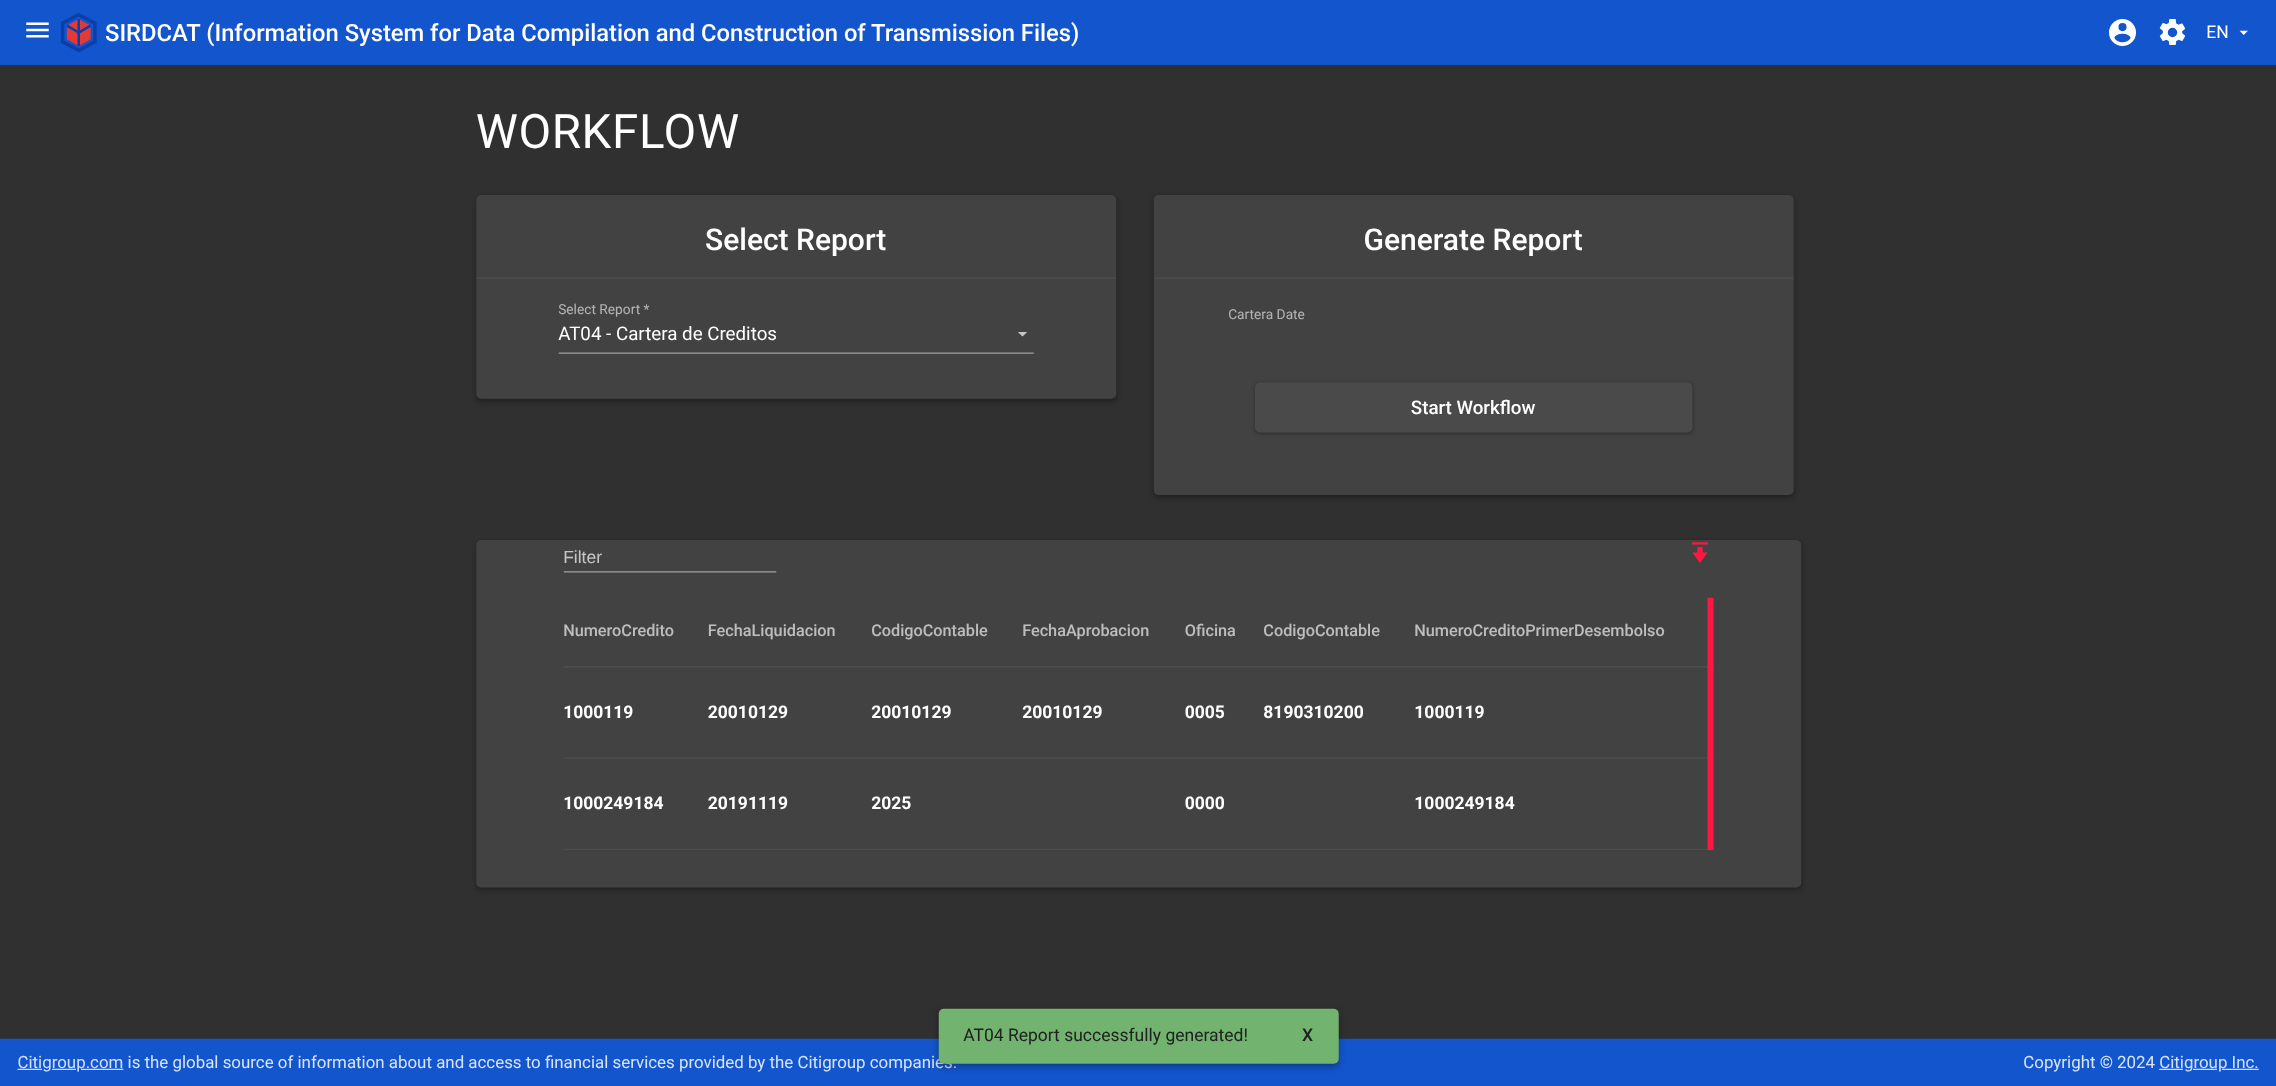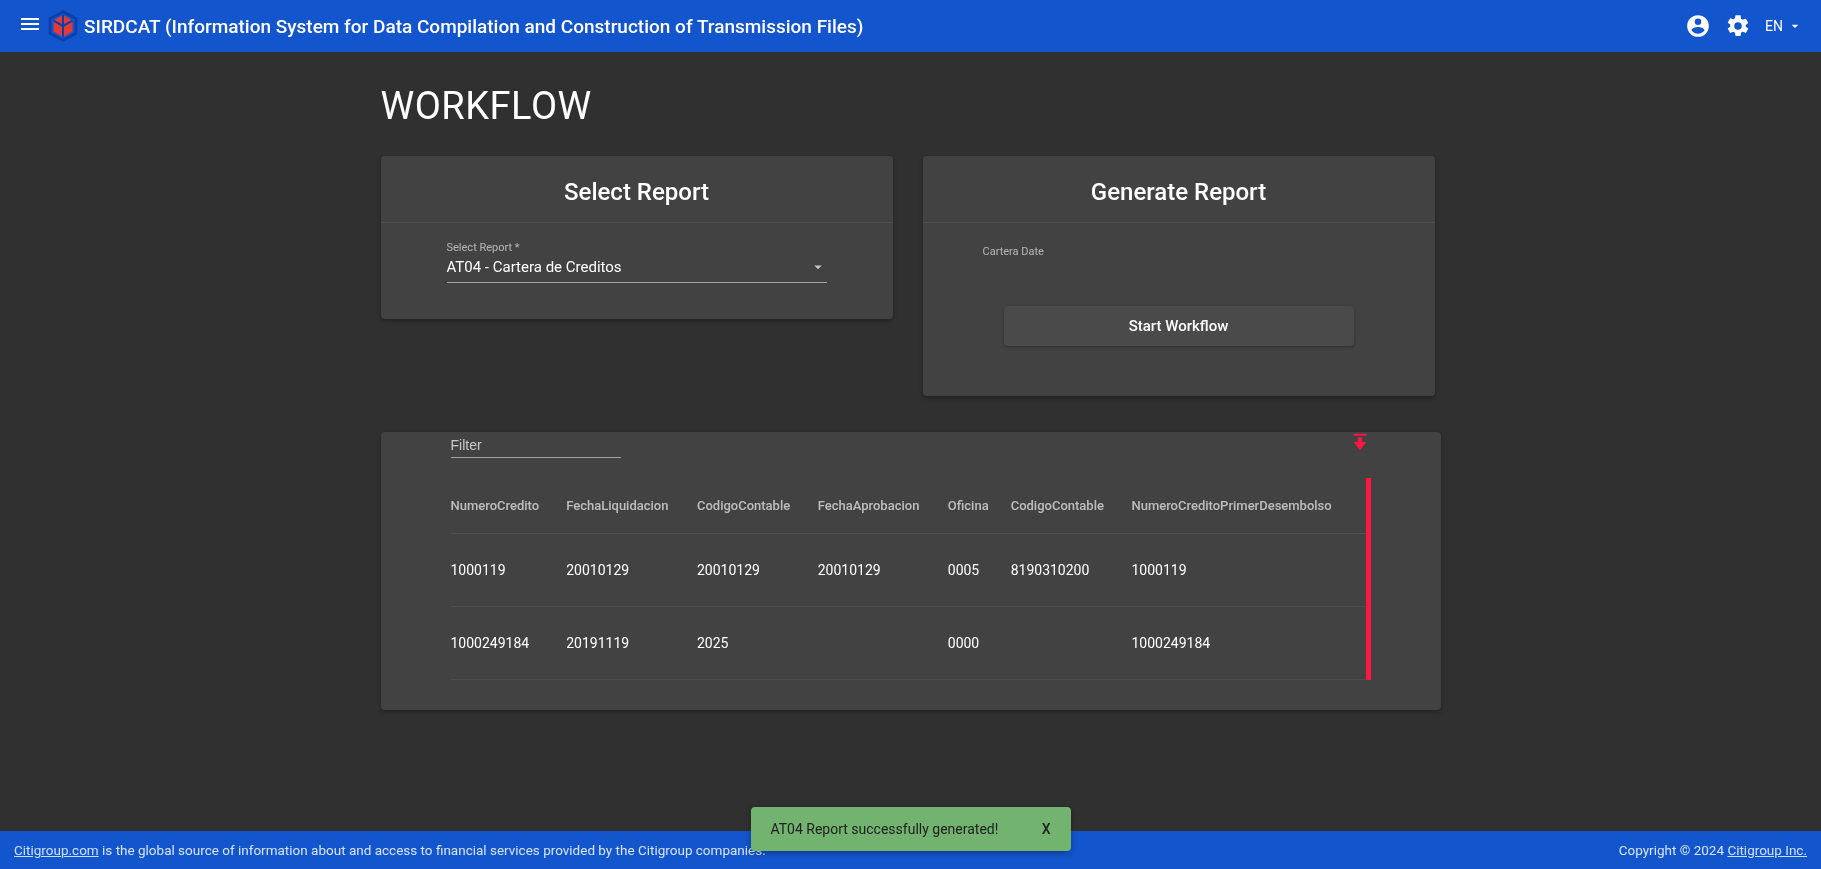--- a/index.html
+++ b/index.html
@@ -94,21 +94,21 @@
   .download-icon { color: #ff1744; cursor:pointer; }
   .table-wrap { margin: 20px 70px 0; position: relative; overflow:hidden; }
   table { border-collapse: collapse; width: 100%; }
   th {
     font-size: 13px; color: rgba(255,255,255,.65); font-weight: 500;
     text-align: left; padding: 20px 16px 20px 0;
     border-bottom: 1px solid rgba(255,255,255,.08);
     white-space: nowrap;
   }
   td {
-    font-size: 14px; font-weight: 400; color: #fff;
+    font-size: 14px; font-weight: 700; color: #fff;
     padding: 28px 16px 28px 0;
     border-bottom: 1px solid rgba(255,255,255,.06);
     white-space: nowrap;
   }
   .vscroll {
     position:absolute; right:0; top:0; width:5px; height:100%;
     background: #ff1744;
   }
   
   .footer {

